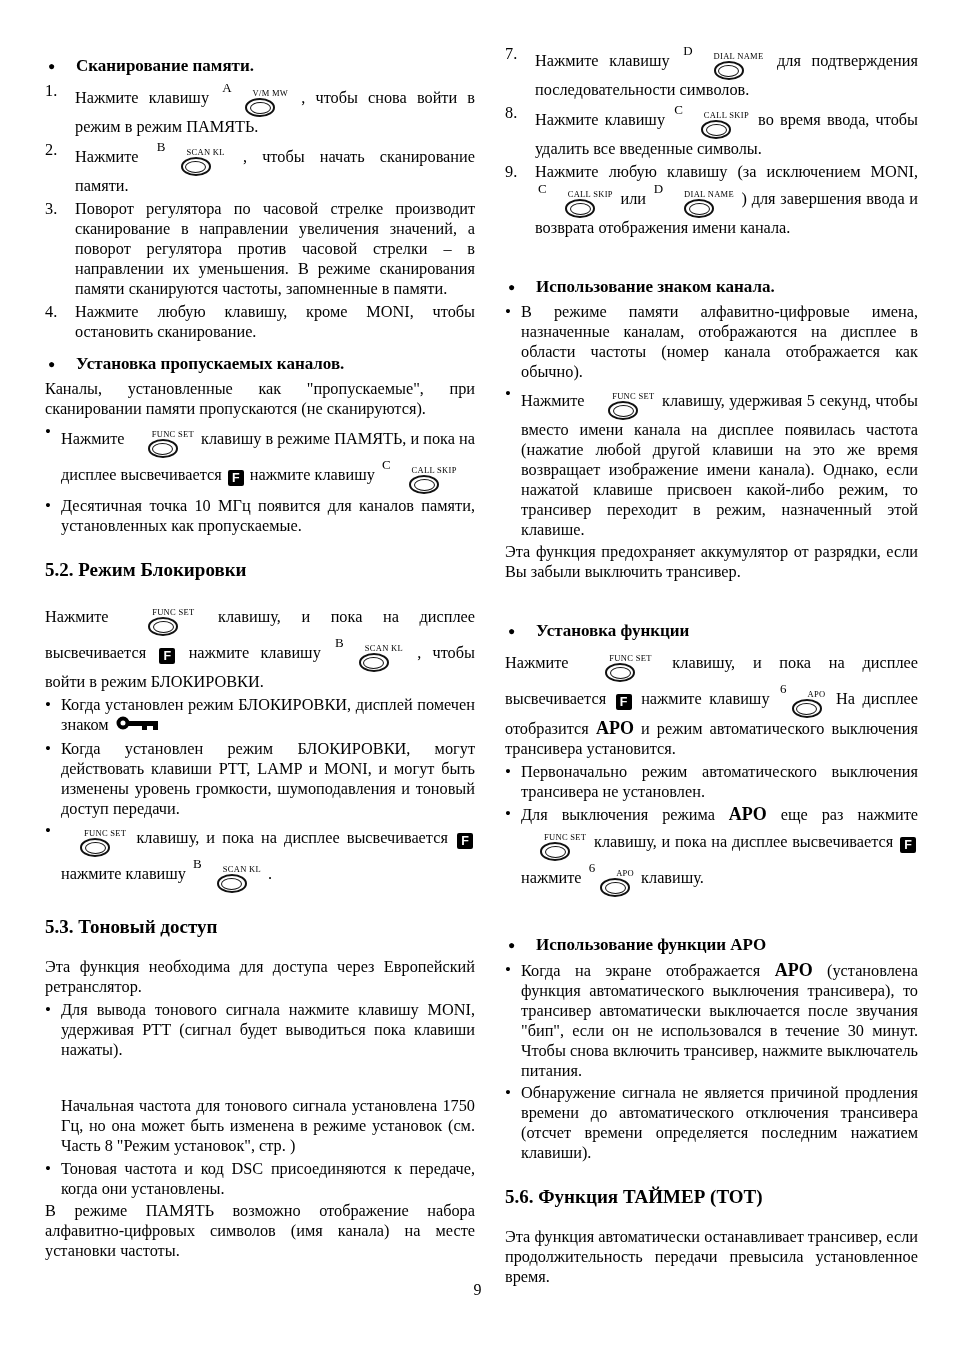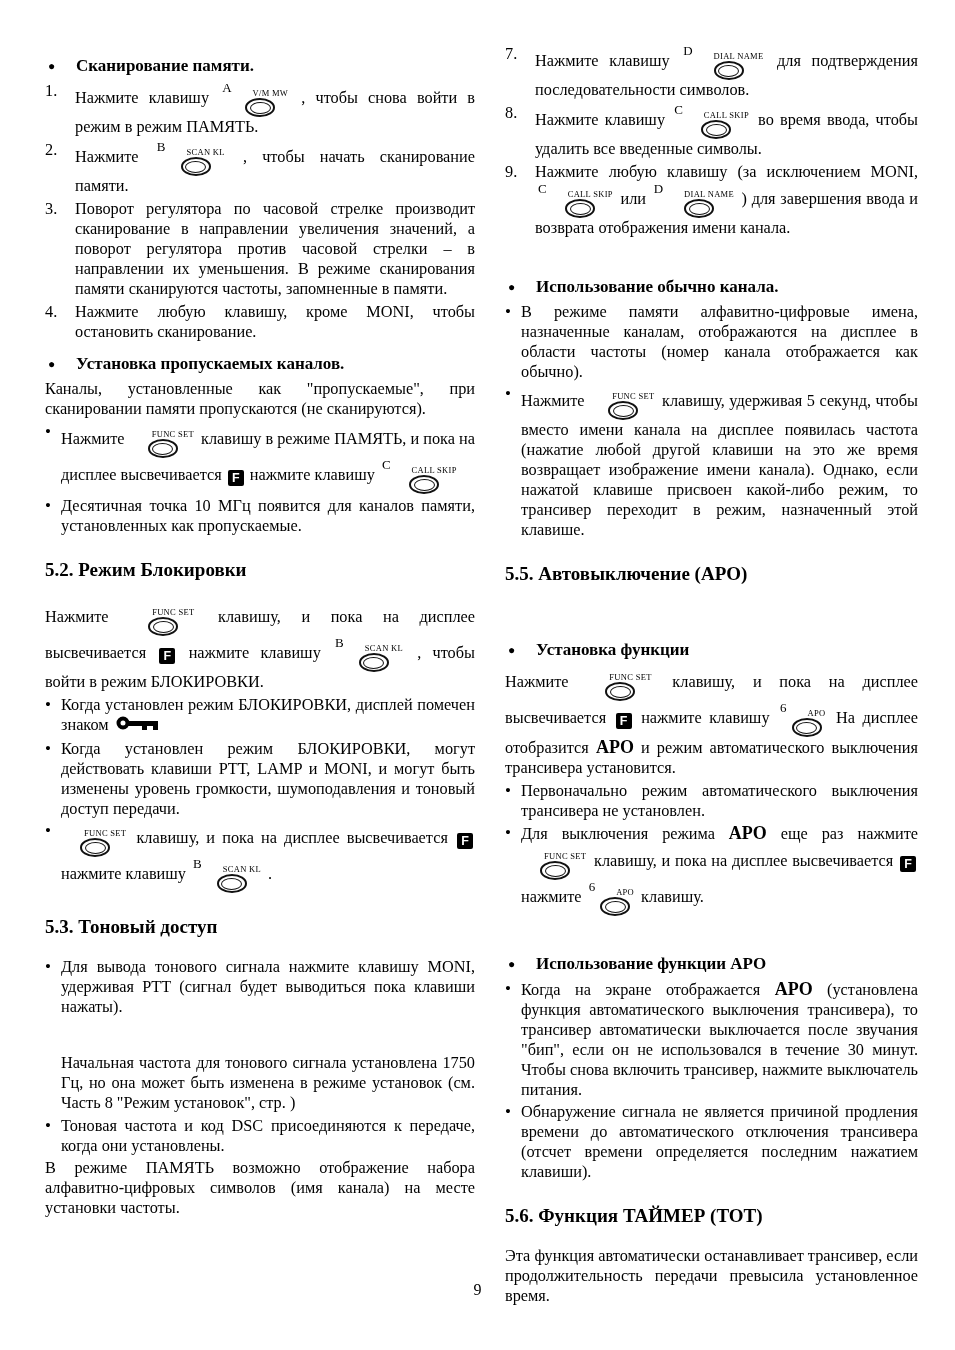--- a/index.html
+++ b/index.html
@@ -142,20 +142,21 @@
                 <span class="kbtn-oval-inner"></span>
               </span>
             </span></span><span class="txt"> клавишу, и пока на дисплее высвечивается </span><span class="f-badge">F</span><span class="txt">  нажмите клавишу </span><span class="kbtn"><span class="kbtn-prefix">B</span><span class="kbtn-col">
               <span class="kbtn-label">SCAN KL</span>
               <span class="kbtn-oval">
                 <span class="kbtn-oval-inner"></span>
               </span>
             </span></span><span class="txt"> .</span></span>
       </div>
       <div class="sec-heading"><span class="txt">5.3. Тоновый доступ</span></div>
+      <div class="para"><span class="txt">Эта функция необходима для доступа через Европейский ретранслятор.</span></div>
       <div class="bul-item">
         <span class="bul-dot">•</span>
         <span class="item-body"><span class="txt">Для вывода тонового сигнала нажмите клавишу MONI, удерживая PTT (сигнал будет выводиться пока клавиши нажаты).</span></span>
       </div>
       <div class="para cont"><span class="txt">Начальная частота для тонового сигнала установлена 1750 Гц, но она может быть изменена в режиме установок (см. Часть 8 "Режим установок", стр. )</span></div>
       <div class="bul-item">
         <span class="bul-dot">•</span>
         <span class="item-body"><span class="txt">Тоновая частота и код DSC присоединяются к передаче, когда они установлены.</span></span>
       </div>
       <div class="para"><span class="txt">В режиме ПАМЯТЬ возможно отображение набора алфавитно-цифровых символов (имя канала) на месте установки частоты.</span></div>
@@ -189,36 +190,36 @@
             </span></span><span class="txt"> или </span><span class="kbtn"><span class="kbtn-prefix">D</span><span class="kbtn-col">
               <span class="kbtn-label">DIAL NAME</span>
               <span class="kbtn-oval">
                 <span class="kbtn-oval-inner"></span>
               </span>
             </span></span><span class="txt"> ) для завершения ввода и возврата отображения имени канала.</span></span>
       </div>
       <div class="vgap"></div>
       <div class="bullet-heading">
         <span class="bh-dot">●</span>
-        <span class="bh-text"><span class="txt">Использование обычно канала.</span></span>
+        <span class="bh-text"><span class="txt">Использование знаком канала.</span></span>
       </div>
       <div class="bul-item">
         <span class="bul-dot">•</span>
         <span class="item-body"><span class="txt">В режиме памяти алфавитно-цифровые имена, назначенные каналам, отображаются на дисплее в области частоты (номер канала отображается как обычно).</span></span>
       </div>
       <div class="bul-item">
         <span class="bul-dot">•</span>
         <span class="item-body"><span class="txt">Нажмите </span><span class="kbtn"><span class="kbtn-col">
               <span class="kbtn-label">FUNC SET</span>
               <span class="kbtn-oval">
                 <span class="kbtn-oval-inner"></span>
               </span>
             </span></span><span class="txt"> клавишу, удерживая 5 секунд, чтобы вместо имени канала на дисплее появилась частота (нажатие любой другой клавиши на это же время возвращает изображение имени канала). Однако, если нажатой клавише присвоен какой-либо режим, то трансивер переходит в режим, назначенный этой клавише.</span></span>
       </div>
-      <div class="sec-heading"><span class="txt">5.5. Автовыключение (APO)</span></div>
+      <div class="para"><span class="txt">Эта функция предохраняет аккумулятор от разрядки, если Вы забыли выключить трансивер.</span></div>
       <div class="vgap"></div>
       <div class="bullet-heading">
         <span class="bh-dot">●</span>
         <span class="bh-text"><span class="txt">Установка функции</span></span>
       </div>
       <div class="para"><span class="txt">Нажмите </span><span class="kbtn"><span class="kbtn-col">
             <span class="kbtn-label">FUNC SET</span>
             <span class="kbtn-oval">
               <span class="kbtn-oval-inner"></span>
             </span>

